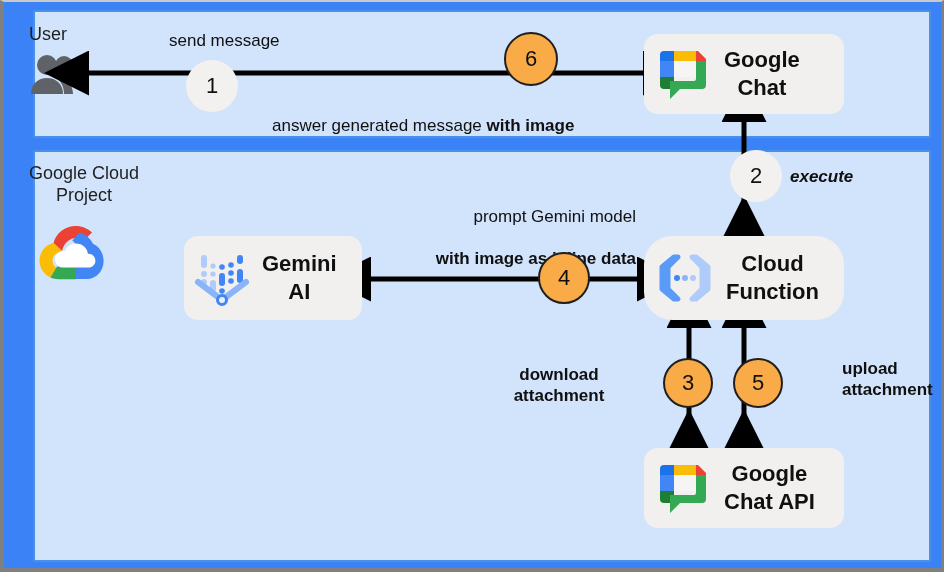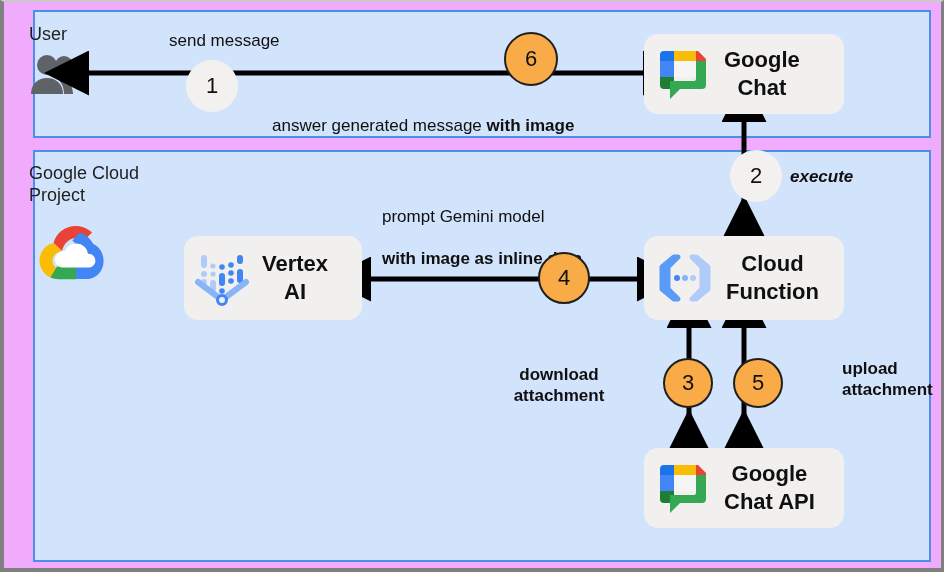--- a/index.html
+++ b/index.html
@@ -7,21 +7,21 @@
     padding: 0;
     background: #ffffff;
   }
   body {
     font-family: "Liberation Sans", sans-serif;
   }
   #canvas {
     position: relative;
     width: 944px;
     height: 572px;
-    background: #f0abfc;
+    background: #3b82f6;
     box-sizing: border-box;
     border-left: 4px solid #808080;
     border-right: 3px solid #808080;
     border-top: 2px solid #c9c9c9;
     border-bottom: 4px solid #808080;
     overflow: hidden;
   }
 
   
   .panel {
@@ -40,21 +40,21 @@
   
   .panel-title {
     position: absolute;
     font-size: 18px;
     color: #1f1f1f;
     line-height: 22px;
     white-space: pre-line;
     font-weight: 400;
   }
   #title-user { left: 25px; top: 21px; }
-  #title-gcp  { left: 25px; top: 160px; }
+  #title-gcp  { left: 25px; top: 160px; text-align: center; }
 
   
   .node {
     position: absolute;
     background: #f1f0ee;
     border-radius: 14px;
     display: flex;
     align-items: center;
     box-sizing: border-box;
     z-index: 6;
@@ -73,21 +73,21 @@
     white-space: pre-line;
     text-align: center;
   }
 
   #node-google-chat     { left: 640px; top: 32px;  width: 200px; height: 80px;  padding-left: 12px; }
   #node-google-chat .node-label { margin-left: 14px; }
 
   #node-vertex-ai       { left: 180px; top: 234px; width: 178px; height: 84px;  padding-left: 10px; }
   #node-vertex-ai .node-label { margin-left: 12px; }
 
-  #node-cloud-function  { left: 640px; top: 234px; width: 200px; height: 84px;  padding-left: 12px; }
+  #node-cloud-function  { left: 640px; top: 234px; width: 200px; height: 84px;  padding-left: 12px; border-radius: 28px; }
   #node-cloud-function .node-label { margin-left: 12px; }
 
   #node-google-chat-api { left: 640px; top: 446px; width: 200px; height: 80px;  padding-left: 12px; }
   #node-google-chat-api .node-label { margin-left: 14px; }
 
   
   .arrow-svg {
     position: absolute;
     overflow: visible;
     z-index: 3;
@@ -117,21 +117,21 @@
   
   .edge-label {
     position: absolute;
     font-size: 17px;
     color: #101010;
     line-height: 21px;
     z-index: 7;
     white-space: pre-line;
   }
   .edge-label.bold { font-weight: 700; }
-  .edge-label.center { text-align: left; }
+  .edge-label.center { text-align: right; }
   .edge-label.right { text-align: center; }
 
   .mix-reg { font-weight: 400; }
   .mix-bold { font-weight: 700; }
 </style>
 </head>
 <body>
 
 <div id="canvas">
 
@@ -239,21 +239,21 @@
           <circle cx="37" cy="24" r="2.8"></circle>
           <circle cx="37" cy="32" r="2.8"></circle>
           <rect x="43" y="6" width="6" height="9" rx="3"></rect>
           <rect x="43" y="20" width="6" height="14" rx="3"></rect>
         </g>
 
         <path d="M4 33 L28 51 L52 33" stroke="#8ab4f8" stroke-width="6" fill="none" stroke-linecap="round" stroke-linejoin="round"></path>
         <circle cx="28" cy="51" r="4.5" fill="#e8f0fe" stroke="#4285f4" stroke-width="3"></circle>
       </svg>
     </span>
-    <span class="node-label">Vertex
+    <span class="node-label">Gemini
 AI</span>
   </div>
 
   <div class="node" id="node-cloud-function">
     <span class="node-icon">
       <svg width="58" height="58" viewBox="0 0 58 58">
 
         <path d="M22 8 L12 18 L12 40 L22 50 L18 50 L6 40 L6 18 L18 8 z" fill="#5b9bf8" stroke="#5b9bf8" stroke-width="5" stroke-linejoin="round"></path>
 
         <path d="M36 8 L46 18 L46 40 L36 50 L40 50 L52 40 L52 18 L40 8 z" fill="#aecbfa" stroke="#aecbfa" stroke-width="5" stroke-linejoin="round"></path>

